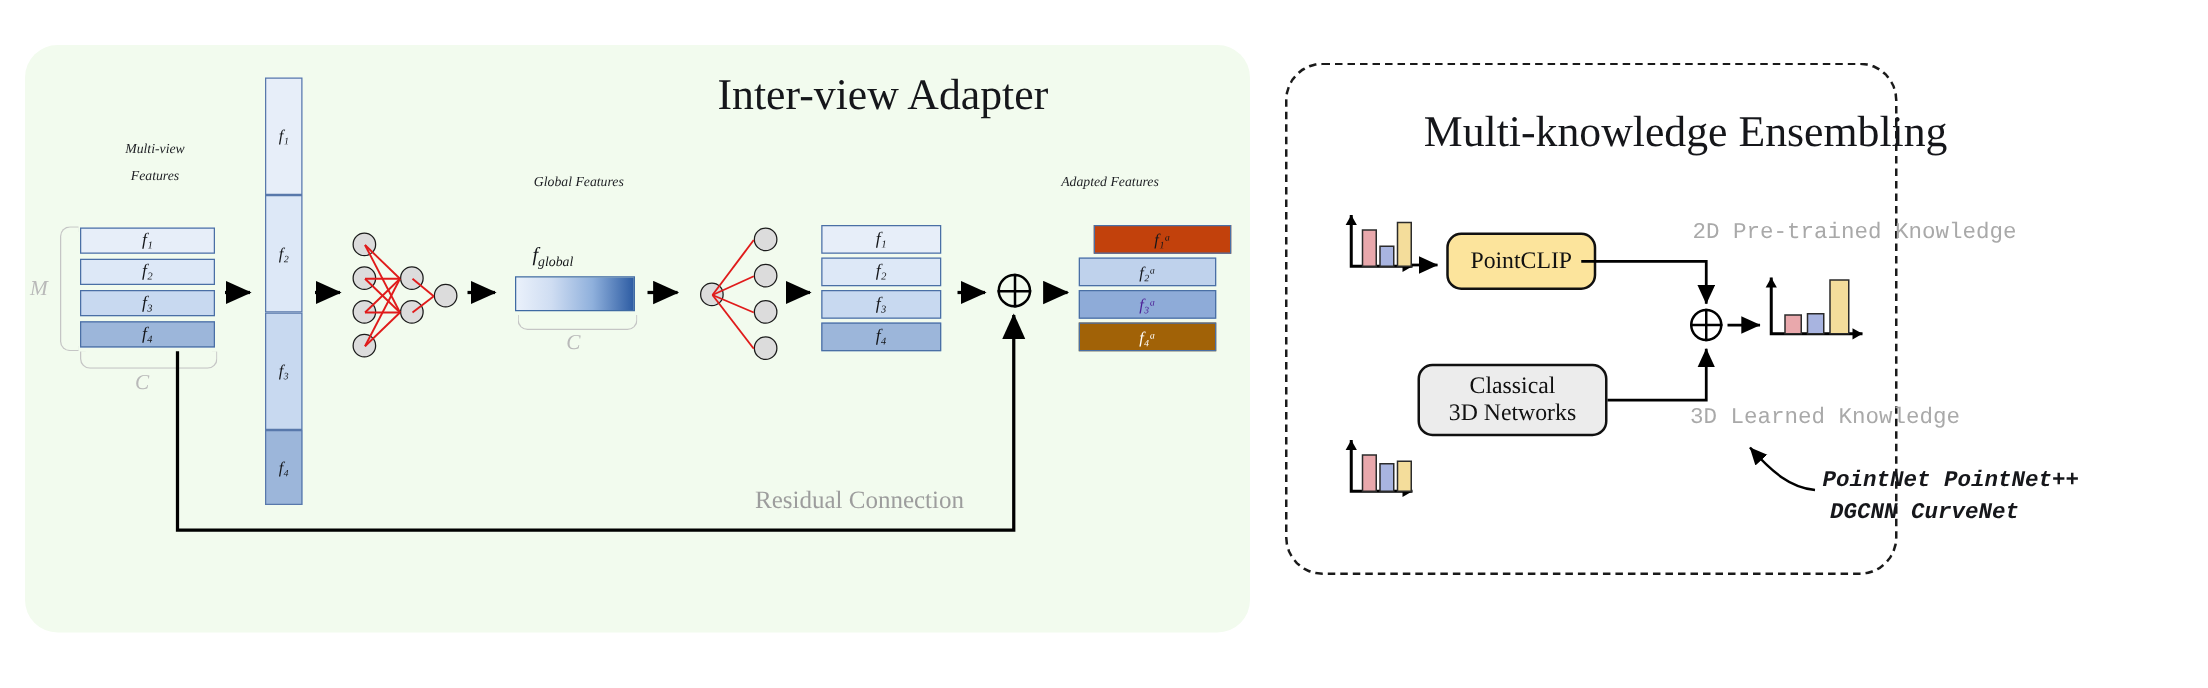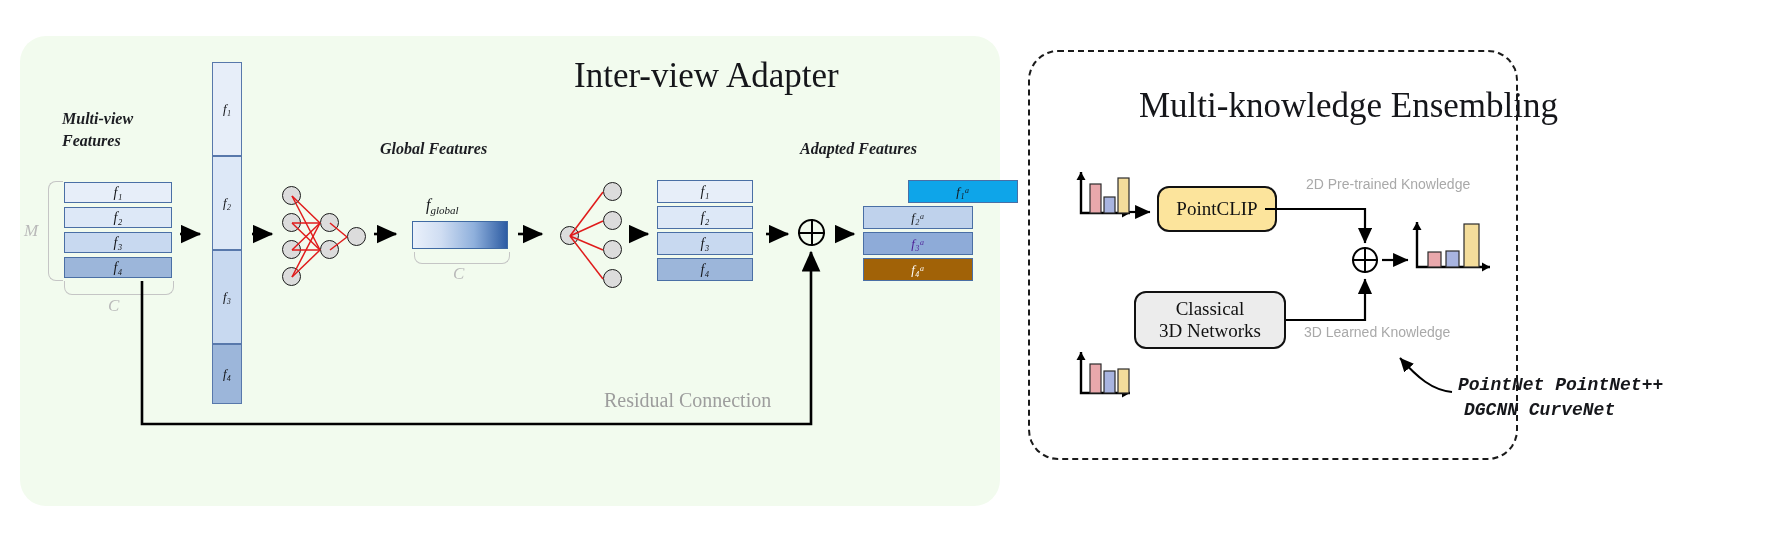--- a/index.html
+++ b/index.html
@@ -36,24 +36,25 @@
     font-size: 35px;
     color: #15161a;
     white-space: nowrap;
   }
   #left-title { left: 574px; top: 56px; }
 
   .sec-label {
     position: absolute;
     font-family: "Liberation Serif", serif;
     font-style: italic;
-    font-weight: bold;
-    font-size: 16px;
+    font-weight: normal;
+    font-size: 11px;
     color: #1c1d22;
     white-space: nowrap;
+    text-align: center;
   }
   #mv-label   { left: 62px;  top: 108px;  width: 124px; line-height: 22px; }
   #gf-label   { left: 380px; top: 140px;  width: 166px; }
   #af-label   { left: 800px; top: 140px;  width: 176px; }
 
   
   .mvbox {
     position: absolute;
     width: 108px;
     height: 21px;
@@ -173,21 +174,21 @@
   #of4 { left: 657px; top: 258px; background: #9cb6da; }
 
   .afbox {
     position: absolute;
     width: 110px; height: 23px;
     border: 1px solid #4a6fa5; box-sizing: border-box;
     font-family: "Liberation Serif", serif; font-style: italic;
     font-size: 13px;
     display: flex; align-items: center; justify-content: center;
   }
-  #af1 { left: 908px; top: 180px; background: #0ea5e9; color: #14161a; }
+  #af1 { left: 875px; top: 180px; background: #c2410c; color: #14161a; }
   #af2 { left: 863px; top: 206px; background: #bfd2ec; color: #14161a; }
   #af3 { left: 863px; top: 232px; background: #8eabd8; color: #4c1d95; }
   #af4 { left: 863px; top: 258px; background: #a16207; color: #ffffff; }
 
   
   .plus-circle {
     position: absolute;
     width: 27px; height: 27px;
     border: 2px solid #000; border-radius: 50%;
     box-sizing: border-box;
@@ -232,22 +233,22 @@
     left: 1157px; top: 186px; width: 120px; height: 46px;
     background: #fce49c;
   }
   #classical-box {
     left: 1134px; top: 291px; width: 152px; height: 58px;
     background: #ececec;
   }
 
   .know-label {
     position: absolute;
-    font-family: Liberation Sans, sans-serif;
-    font-size: 14px; color: #a9a9a9; white-space: nowrap;
+    font-family: Liberation Mono, monospace;
+    font-size: 18px; color: #a9a9a9; white-space: nowrap; margin-left: 48px;
   }
   #k2d { left: 1306px; top: 176px; }
   #k3d { left: 1304px; top: 324px; }
 
   #plus-ens { left: 1352px; top: 247px; width: 26px; height: 26px; }
 
   .net-names {
     position: absolute;
     font-family: Liberation Mono, monospace;
     font-style: italic; font-weight: bold;

